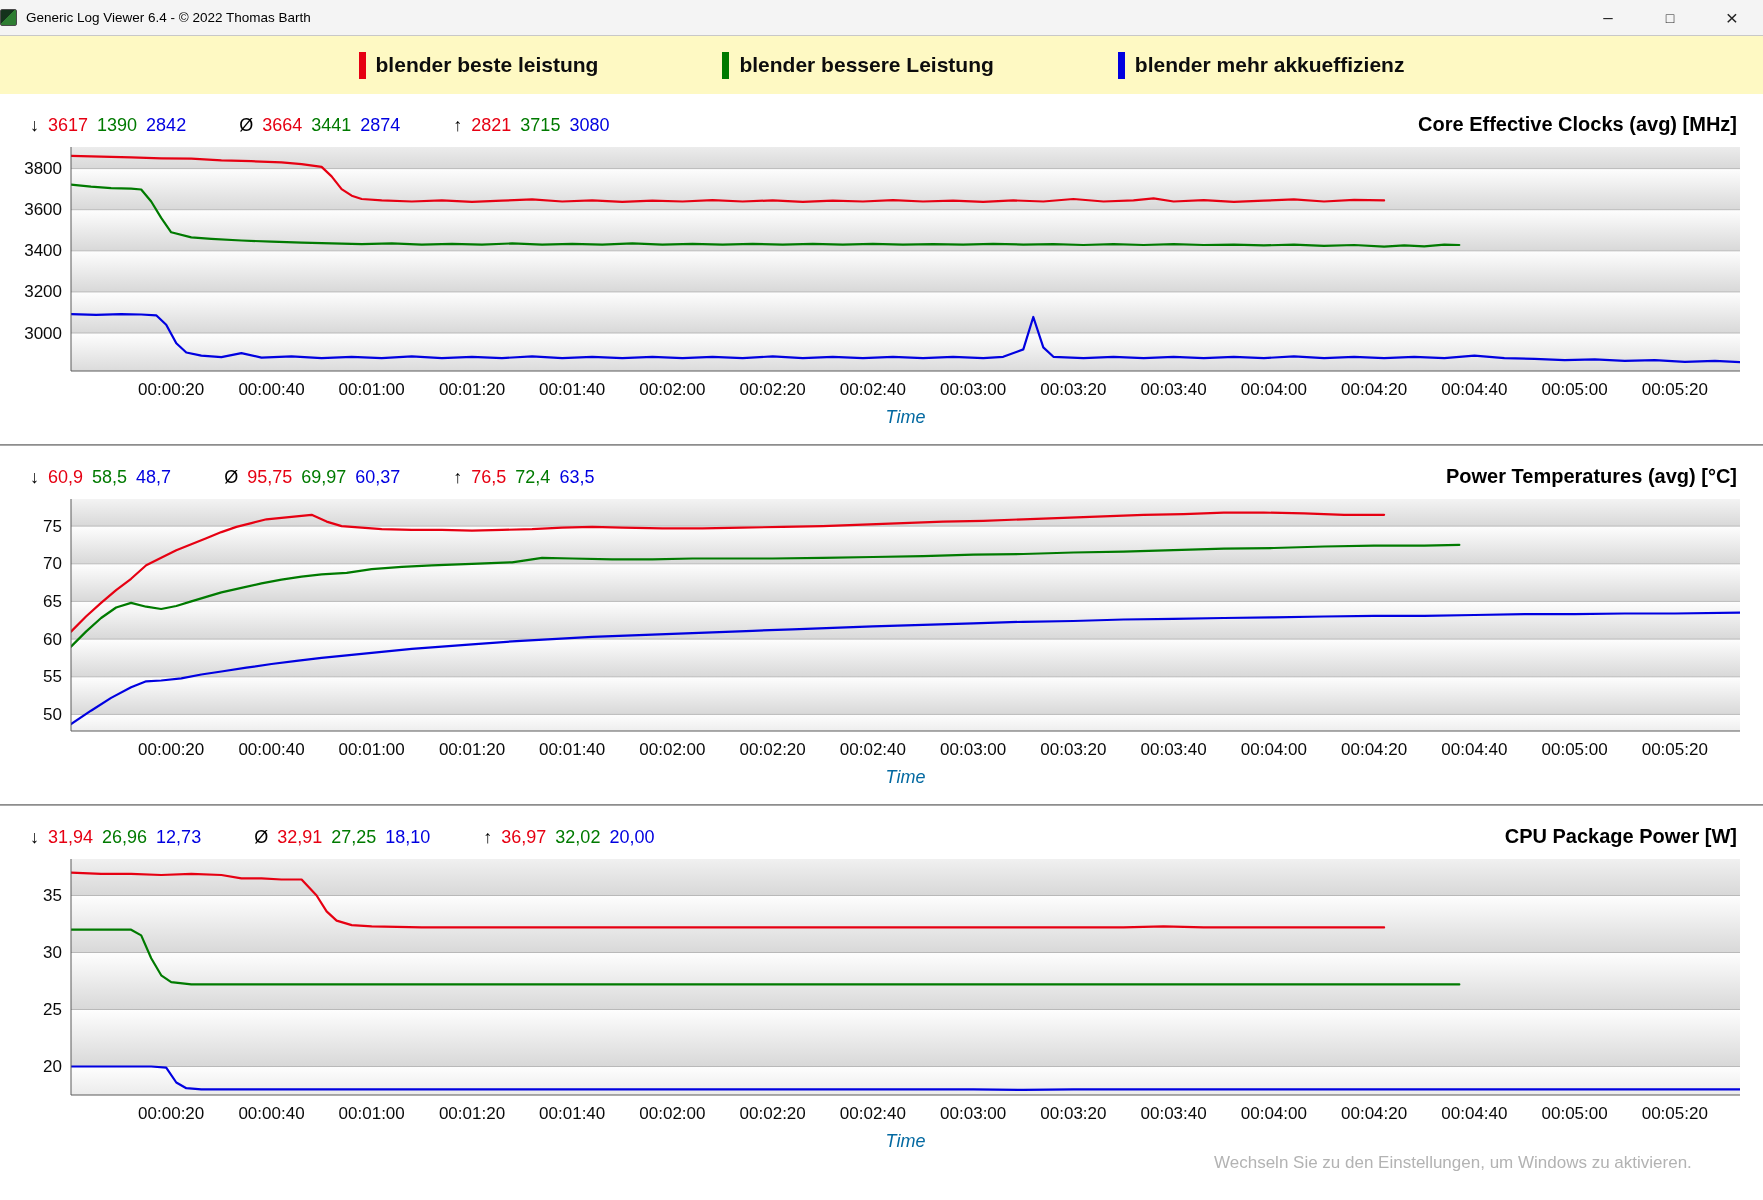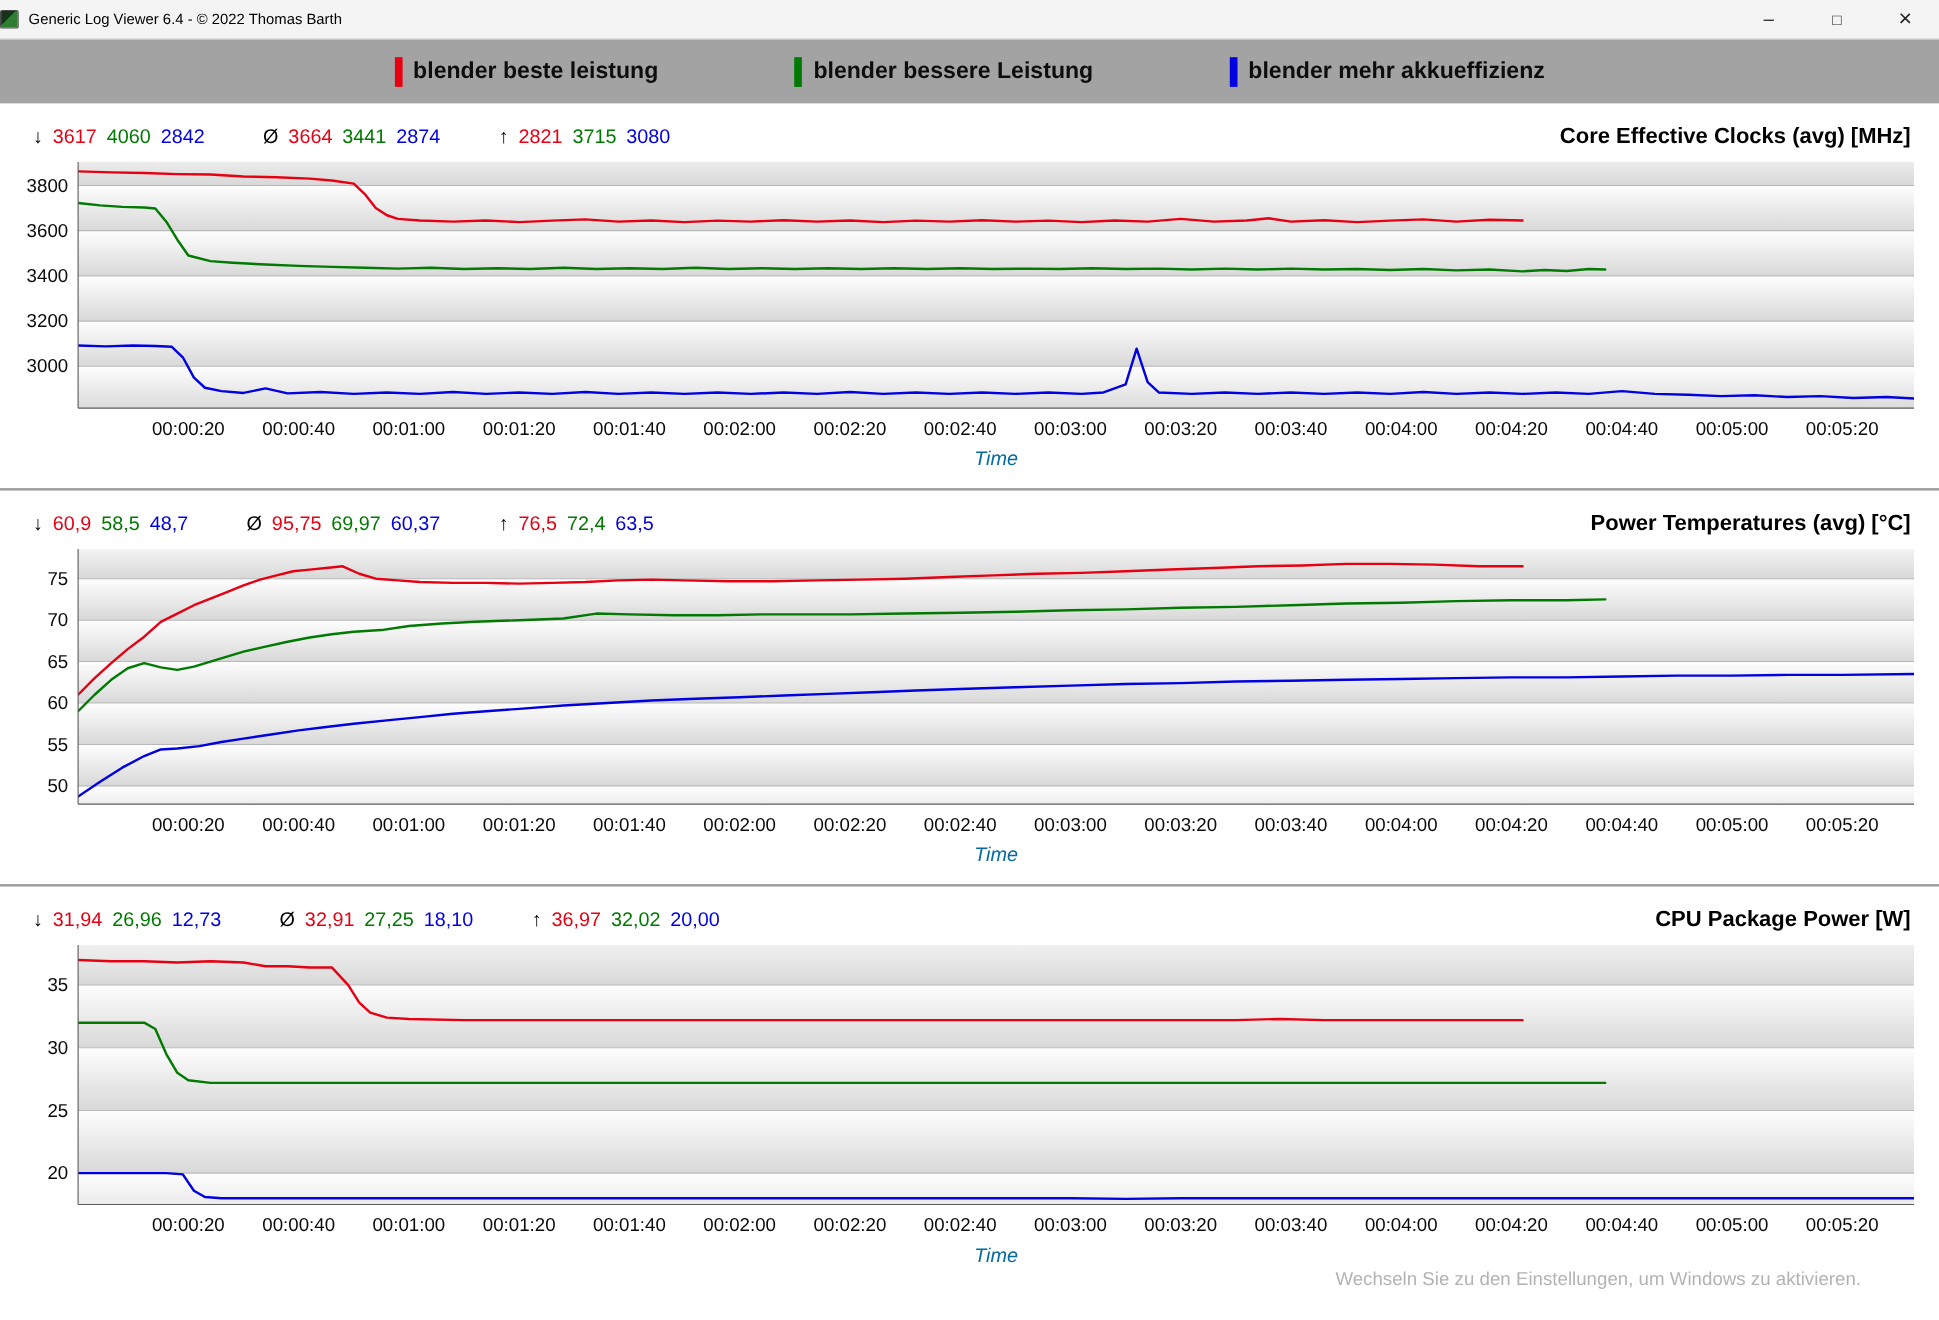--- a/index.html
+++ b/index.html
@@ -29,21 +29,21 @@
     width: 62px; height: 100%;
     display: flex; align-items: center; justify-content: center;
     color: #222; cursor: default;
   }
   .win-btn.min { font-size: 17px; }
   .win-btn.max { font-size: 14px; }
   .win-btn.close { font-size: 21px; }
 
   
   .legend {
-    height: 58px; background: #a3a3a3;
+    height: 58px; background: #fef9c3;
     display: flex; align-items: center; justify-content: center; gap: 124px;
   }
   .legend-item { display: flex; align-items: center; gap: 10px; }
   .legend-bar { width: 7px; height: 27px; }
   .legend-label { font-size: 21px; font-weight: bold; color: #0d0d0d; }
 
   
   .divider { height: 2px; background: #a9a9a9; border-top: 1px solid #8d8d8d; }
   .chart-header {
     display: flex; align-items: baseline; justify-content: space-between;
@@ -96,21 +96,21 @@
     <span class="legend-bar" style="background: rgb(0, 0, 224);"></span>
     <span class="legend-label">blender mehr akkueffizienz</span>
   </div>
 </div>
 
 <div class="section">
   <div class="chart-header">
     <div class="stats">
       <span class="sym">↓</span>
       <span class="v red">3617</span>
-      <span class="v green">4060</span>
+      <span class="v green">1390</span>
       <span class="v blue">2842</span>
       <span class="sym sep">Ø</span>
       <span class="v red">3664</span>
       <span class="v green">3441</span>
       <span class="v blue">2874</span>
       <span class="sym sep">↑</span>
       <span class="v red">2821</span>
       <span class="v green">3715</span>
       <span class="v blue">3080</span>
     </div>

